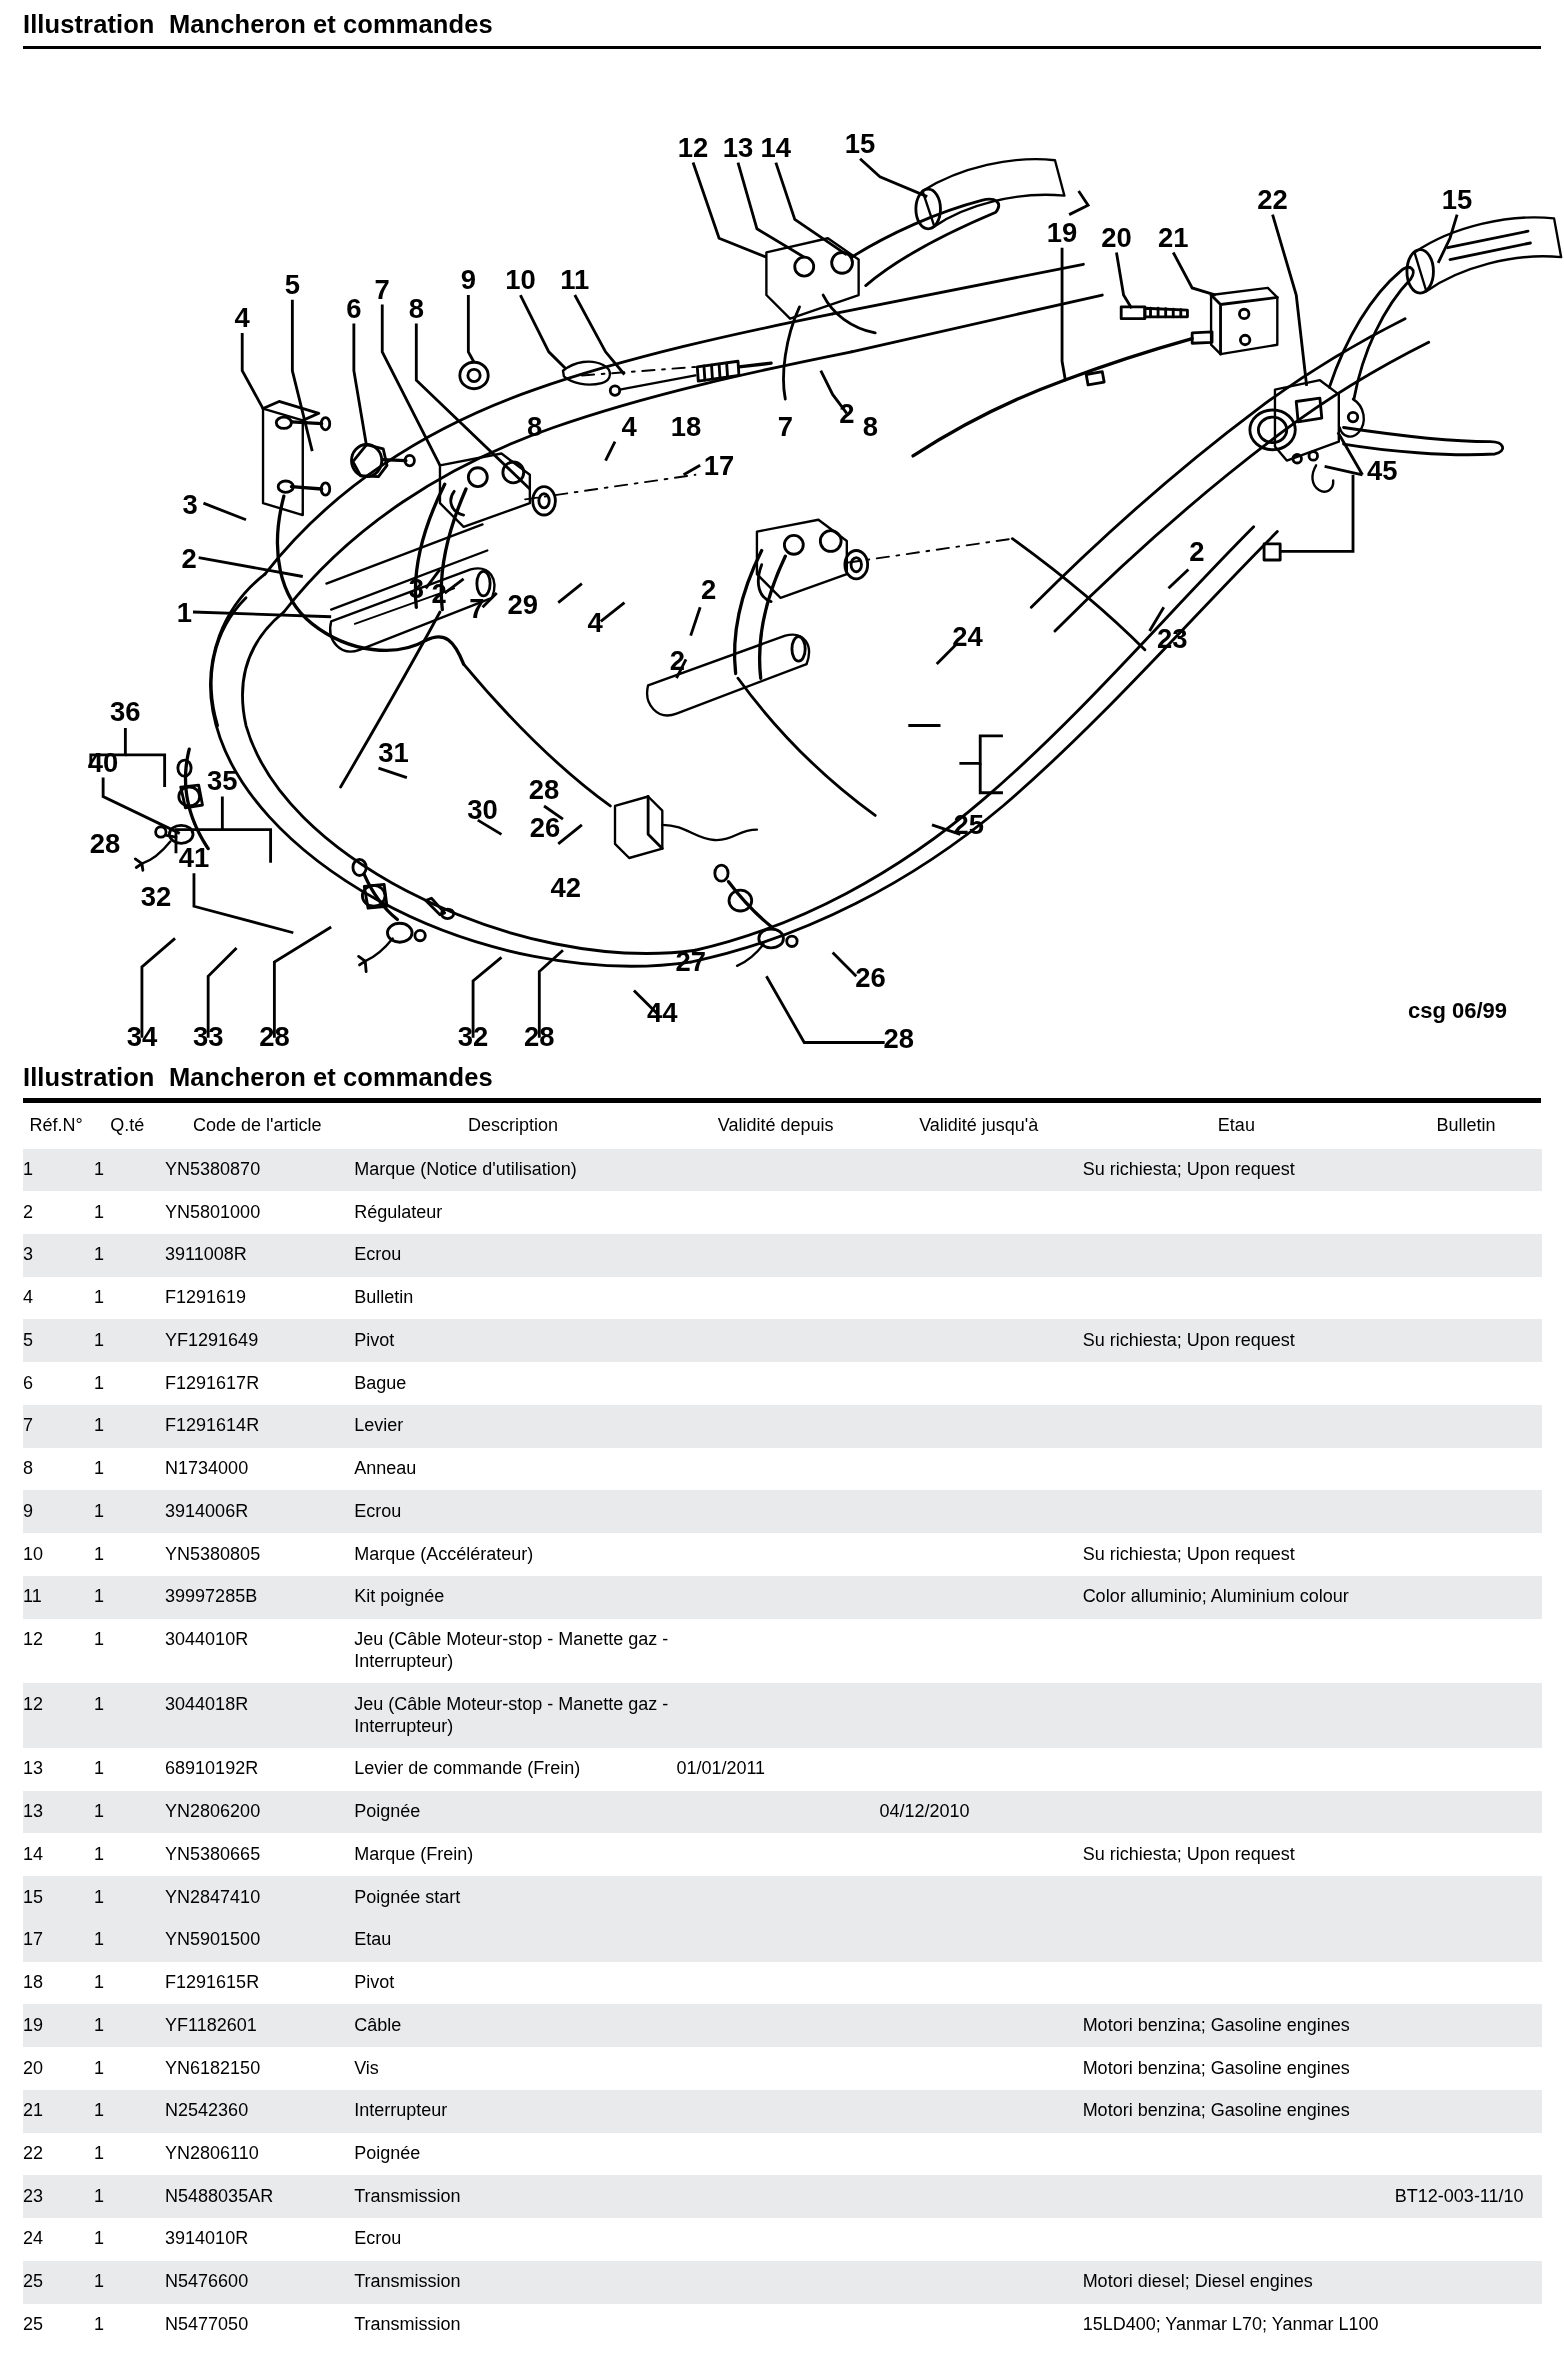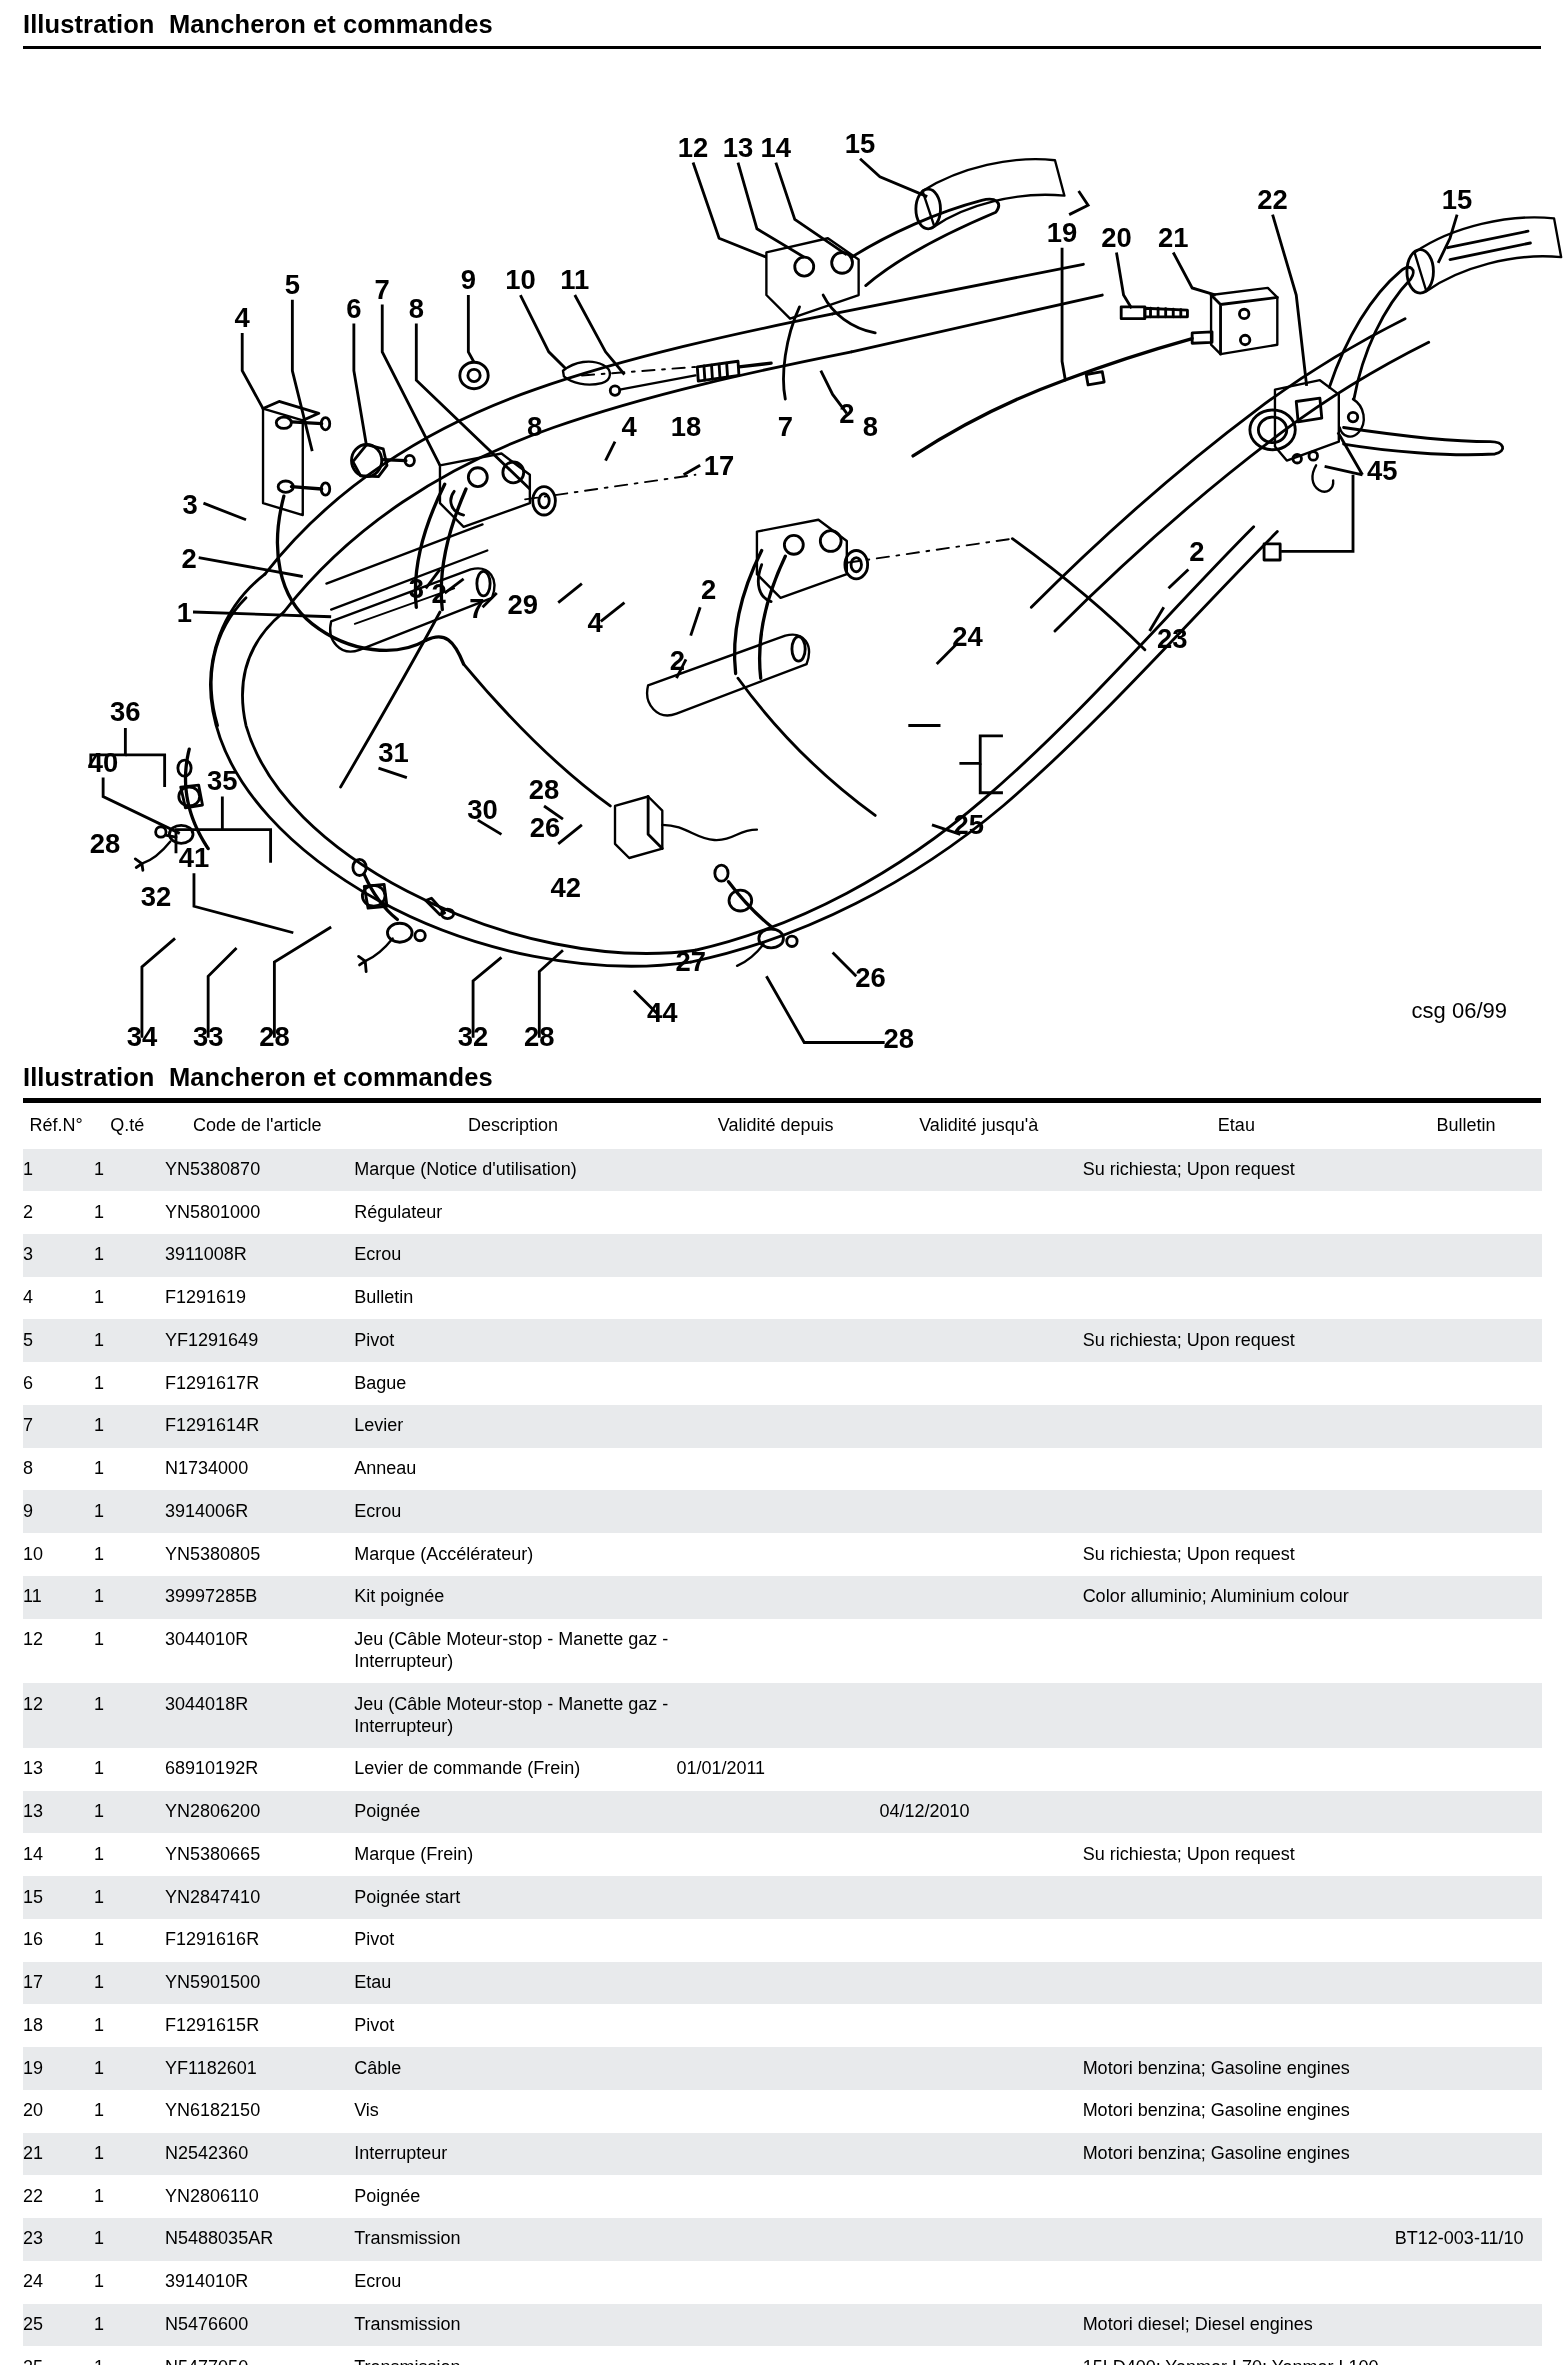--- a/index.html
+++ b/index.html
@@ -30,20 +30,21 @@
     height: 1003px;
     overflow:hidden;
   }
   .illus-svg { position:absolute; left:0; top:0; }
   .csg {
     position:absolute;
     right: 57px;
     bottom: 28px;
     font-size: 22px;
     font-family:"Liberation Sans", sans-serif;
+    font-weight:bold;
   }
 
   
   table.parts {
     width: calc(100% - 45px);
     margin: 0 23px;
     border-collapse: collapse;
     table-layout: fixed;
   }
   table.parts col.c-ref  { width: 71px; }
@@ -578,30 +579,20 @@
         <tr class="alt">
           <td>15</td>
           <td>1</td>
           <td>YN2847410</td>
           <td>Poignée start</td>
           <td></td>
           <td></td>
           <td></td>
           <td class="bull"></td>
         </tr>
-        <tr>
-          <td>16</td>
-          <td>1</td>
-          <td>F1291616R</td>
-          <td>Pivot</td>
-          <td></td>
-          <td></td>
-          <td></td>
-          <td class="bull"></td>
-        </tr>
         <tr class="alt">
           <td>17</td>
           <td>1</td>
           <td>YN5901500</td>
           <td>Etau</td>
           <td></td>
           <td></td>
           <td></td>
           <td class="bull"></td>
         </tr>

